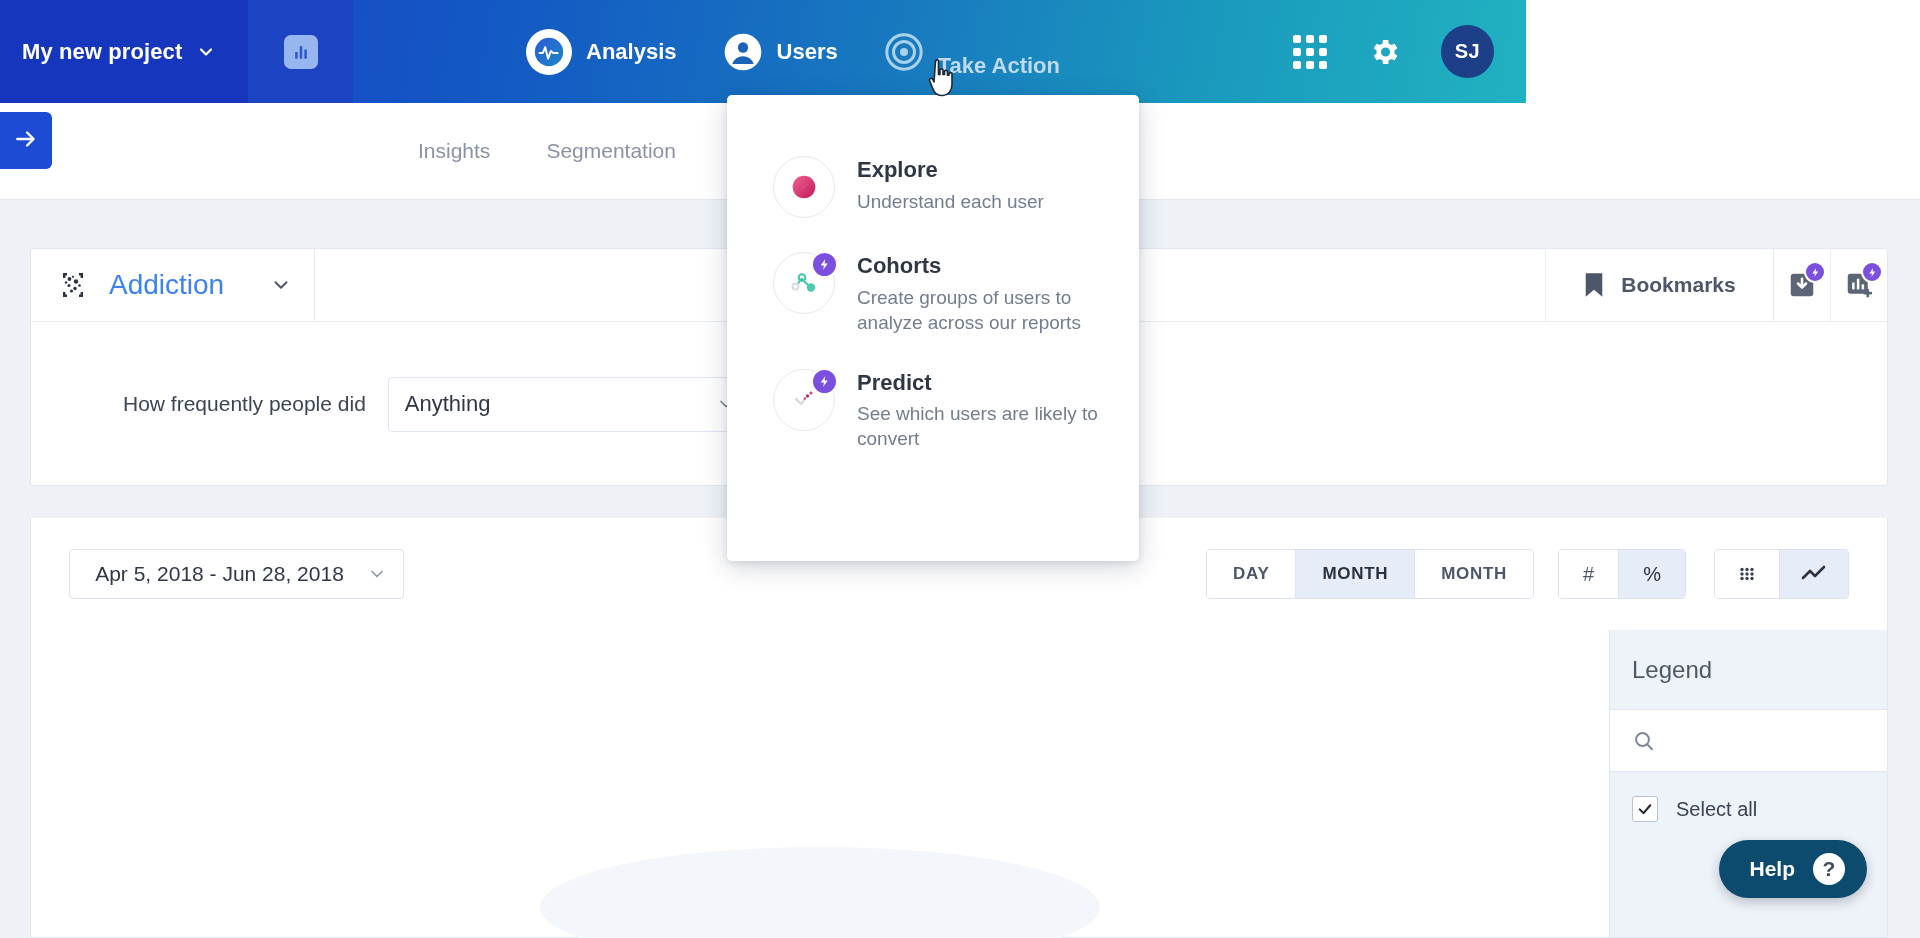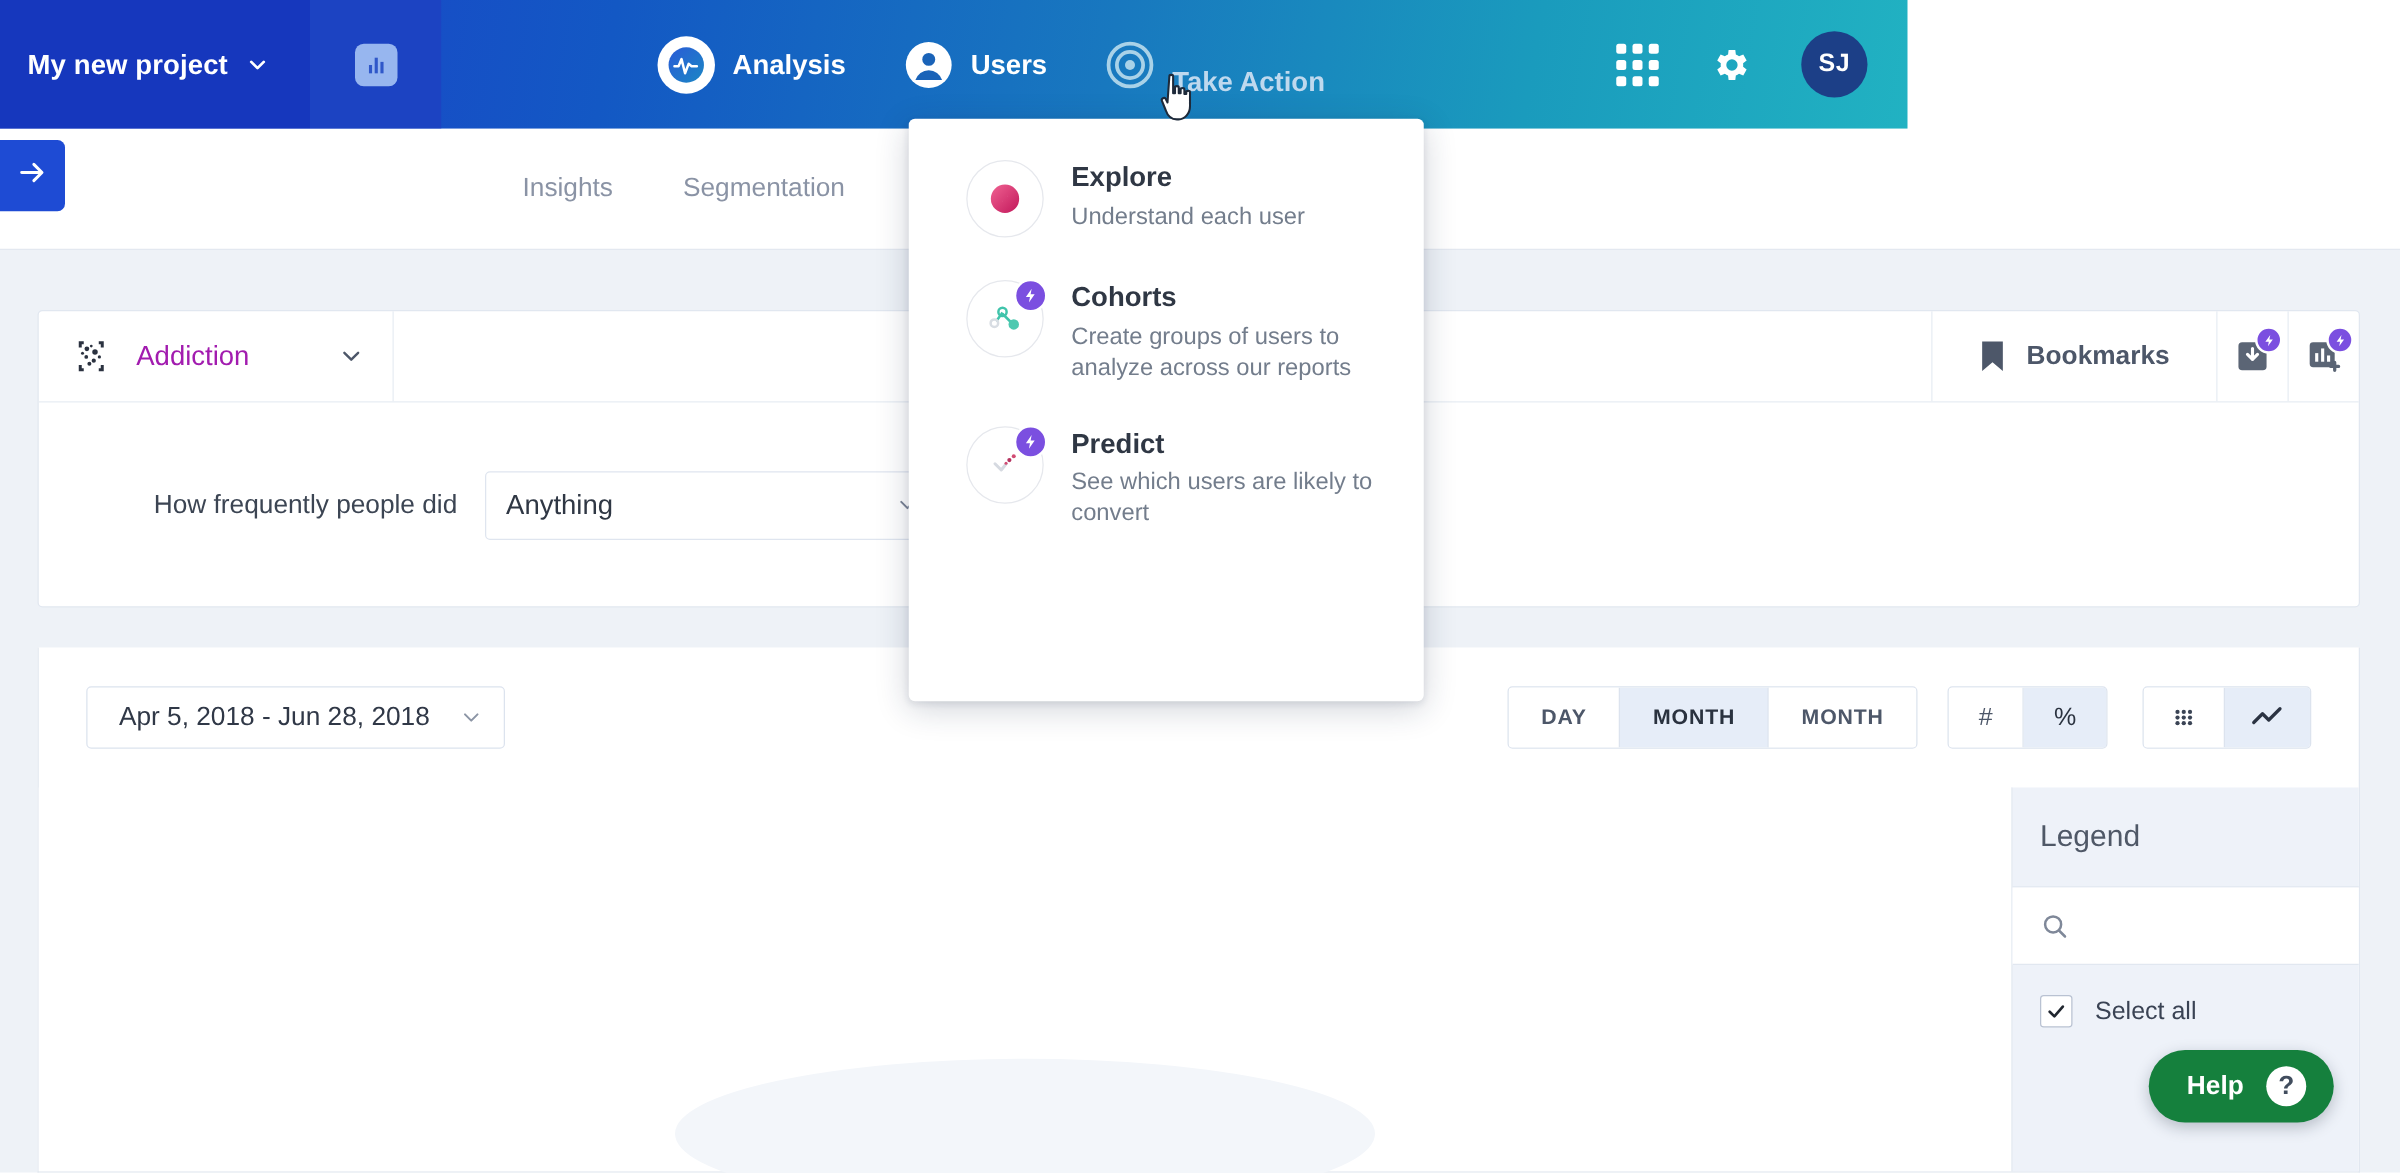--- a/index.html
+++ b/index.html
@@ -83,21 +83,21 @@
   .purple-dot {
     width: 28px; height: 28px; border-radius: 50%; background: #7b4fe0;
     display: flex; align-items: center; justify-content: center;
   }
 
   
   .menu {
     position: absolute; left: 727px; top: 95px; width: 412px; height: 466px;
     background: #fff; border-radius: 5px;
     box-shadow: 0 6px 26px rgba(25,40,70,.20), 0 2px 6px rgba(25,40,70,.10);
-    z-index: 40; padding: 16px 0 0 0;
+    z-index: 40; padding: 44px 0 0 0;
   }
   .menu-item {
     display: flex; align-items: flex-start; gap: 22px;
     padding: 17px 28px 17px 46px; cursor: pointer;
   }
   .menu-ico {
     width: 62px; height: 62px; border-radius: 50%; border: 1px solid #e6e8ed;
     flex: 0 0 auto; position: relative;
     display: flex; align-items: center; justify-content: center; background: #fff;
   }
@@ -120,21 +120,21 @@
   }
   .panel {
     position: absolute; left: 30px; top: 48px; width: 1858px; height: 238px;
     background: #fff; border: 1px solid #e1e7f0; border-radius: 4px;
   }
   .panel-head { height: 73px; display: flex; align-items: stretch; border-bottom: 1px solid #e8edf4; }
   .addiction {
     width: 284px; display: flex; align-items: center; gap: 20px;
     padding-left: 26px; border-right: 1px solid #e8edf4; cursor: pointer;
   }
-  .addiction-label { font-size: 22px; color: #a21caf; }
+  .addiction-label { font-size: 28px; color: #3b82f6; }
   .head-spacer { flex: 1 1 auto; }
   .bookmarks {
     width: 228px; display: flex; align-items: center; justify-content: center; gap: 16px;
     border-left: 1px solid #e8edf4; cursor: pointer;
   }
   .bookmarks-label { font-size: 21px; font-weight: bold; color: #4d5769; }
   .icobtn {
     width: 57px; display: flex; align-items: center; justify-content: center;
     border-left: 1px solid #e8edf4; position: relative; cursor: pointer;
   }
@@ -199,21 +199,21 @@
   .cbox {
     width: 26px; height: 26px; border: 1px solid #b9c2d2; border-radius: 3px; background: #fff;
     display: flex; align-items: center; justify-content: center;
   }
   .legend-row span { font-size: 20px; color: #3a4354; }
 
   
   .help {
     position: absolute; right: 53px; bottom: 40px;
     height: 58px; padding: 0 22px 0 30px; border-radius: 29px;
-    background: #15803d; color: #fff; font-size: 21px; font-weight: bold;
+    background: #0c4a6e; color: #fff; font-size: 21px; font-weight: bold;
     display: flex; align-items: center; gap: 18px; z-index: 50;
     box-shadow: 0 4px 12px rgba(20,30,50,.25);
   }
   .help-q {
     width: 32px; height: 32px; border-radius: 50%; background: #fff; color: #414d5e;
     display: flex; align-items: center; justify-content: center; font-size: 21px; font-weight: bold;
   }
 </style>
 </head>
 <body>

